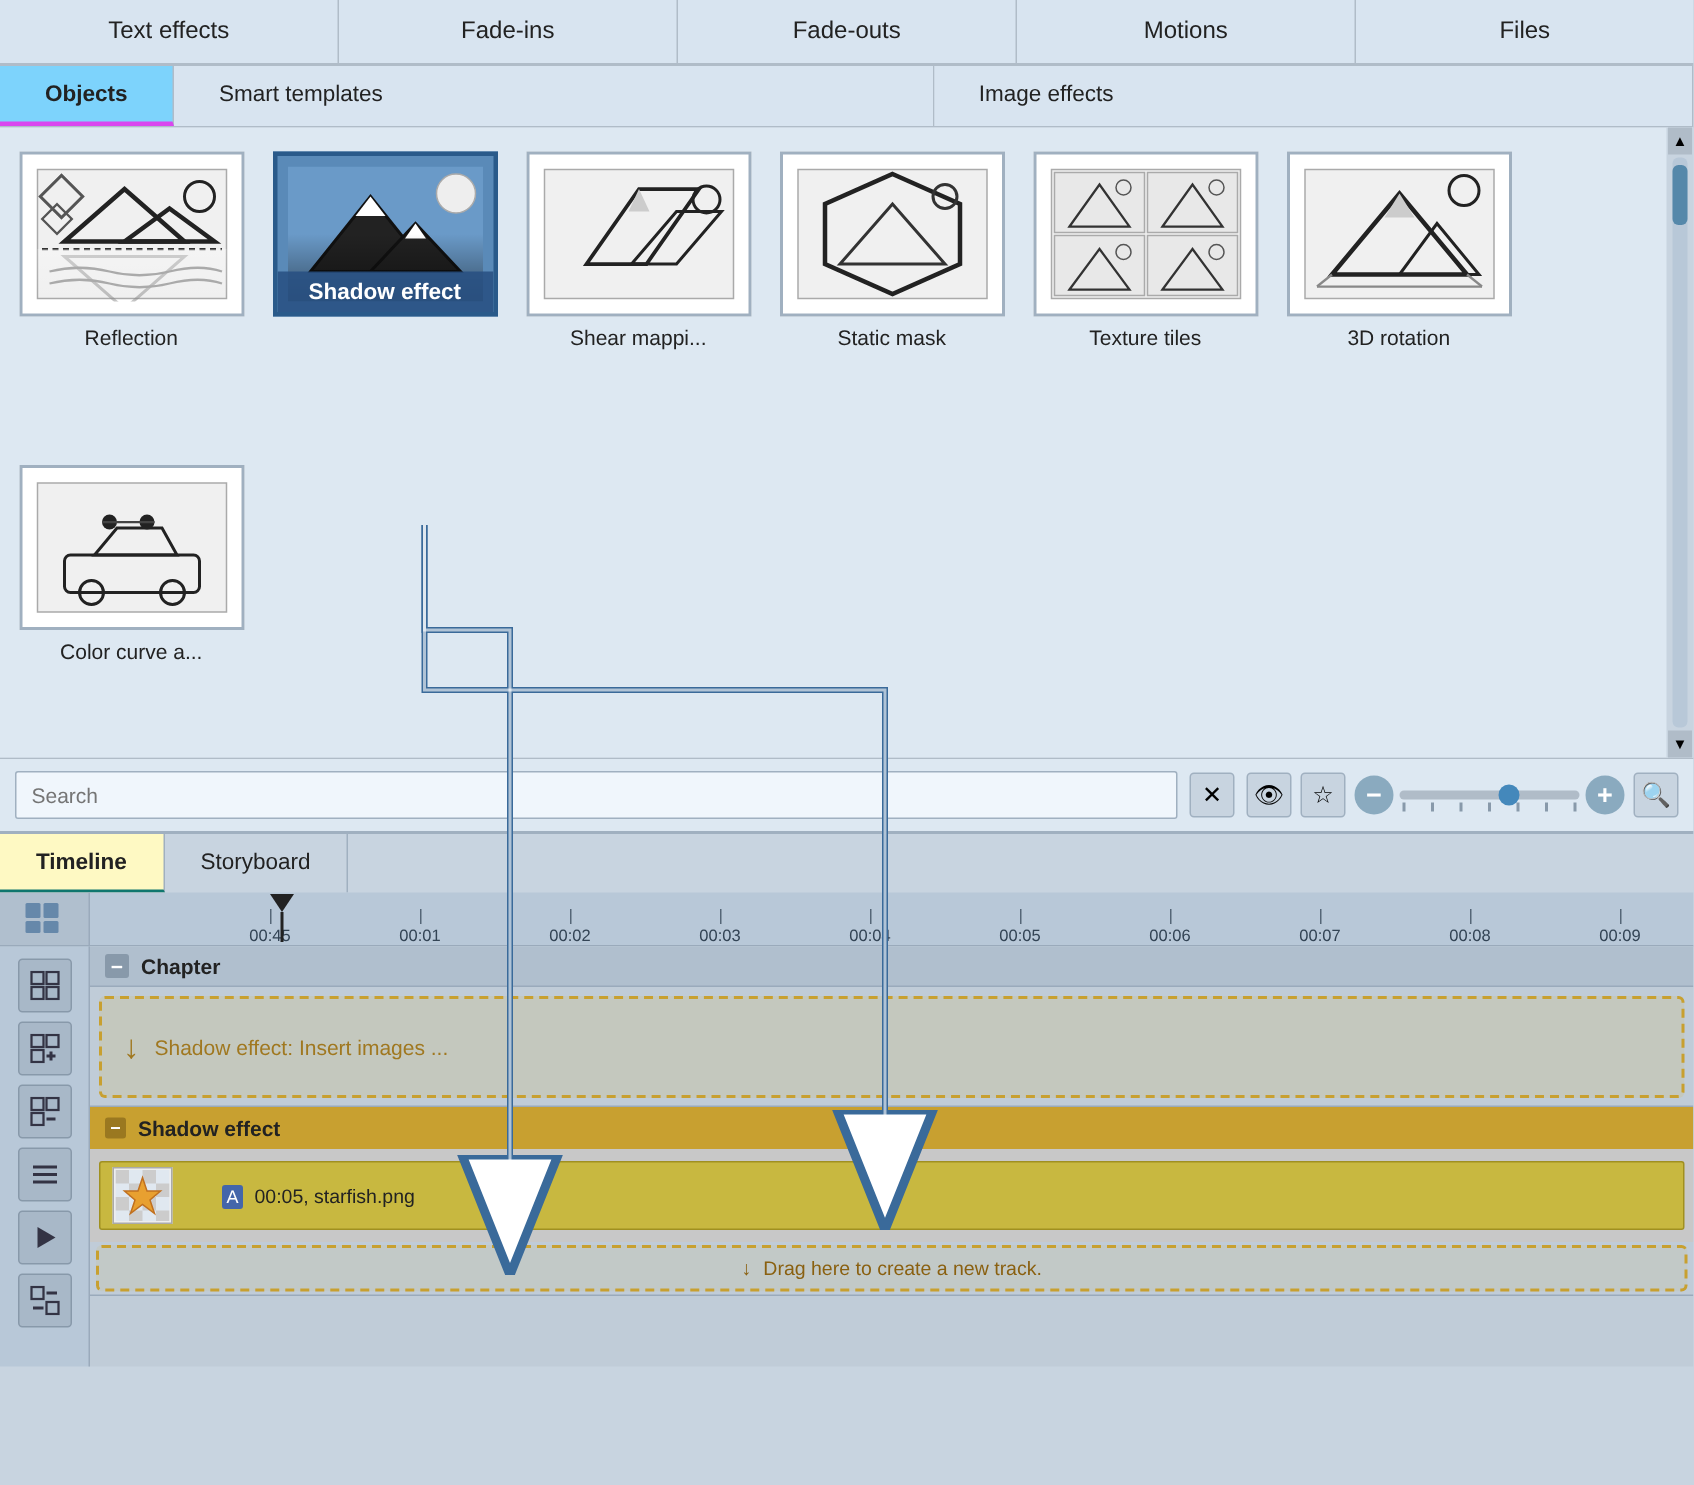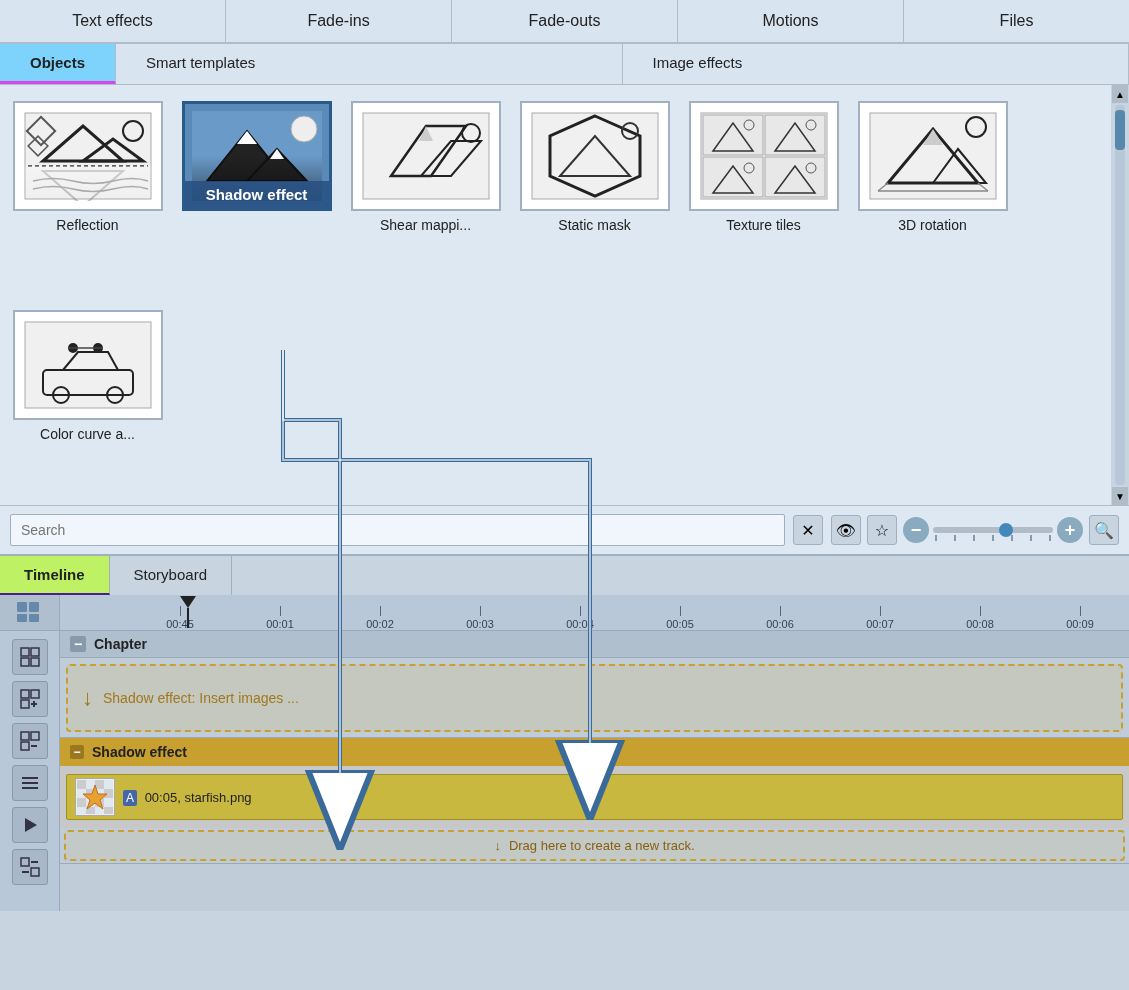--- a/index.html
+++ b/index.html
@@ -217,22 +217,22 @@
     }
     .timeline-tab {
       padding: 10px 24px;
       font-size: 15px;
       cursor: pointer;
       border-right: 1px solid #a0b0c0;
       background: #c8d4e0;
       color: #222;
     }
     .timeline-tab.active {
-      background: #bef264;
-      border-bottom: 2px solid #4c1d95;
+      background: #fef9c3;
+      border-bottom: 2px solid #0f766e;
       font-weight: bold;
     }
 
     
     .timeline-ruler {
       background: #b8c8d8;
       height: 36px;
       display: flex;
       align-items: flex-end;
       padding-left: 70px;
@@ -383,20 +383,21 @@
       border: 1px solid #aaa;
       display: flex;
       align-items: center;
       justify-content: center;
       overflow: hidden;
       flex-shrink: 0;
     }
     .clip-info {
       font-size: 13px;
       color: #222;
+      margin-left: 25px;
     }
 
     
     .drag-here {
       border: 2px dashed #c8a030;
       background: rgba(220,180,50,0.1);
       border-radius: 4px;
       display: flex;
       align-items: center;
       justify-content: center;

